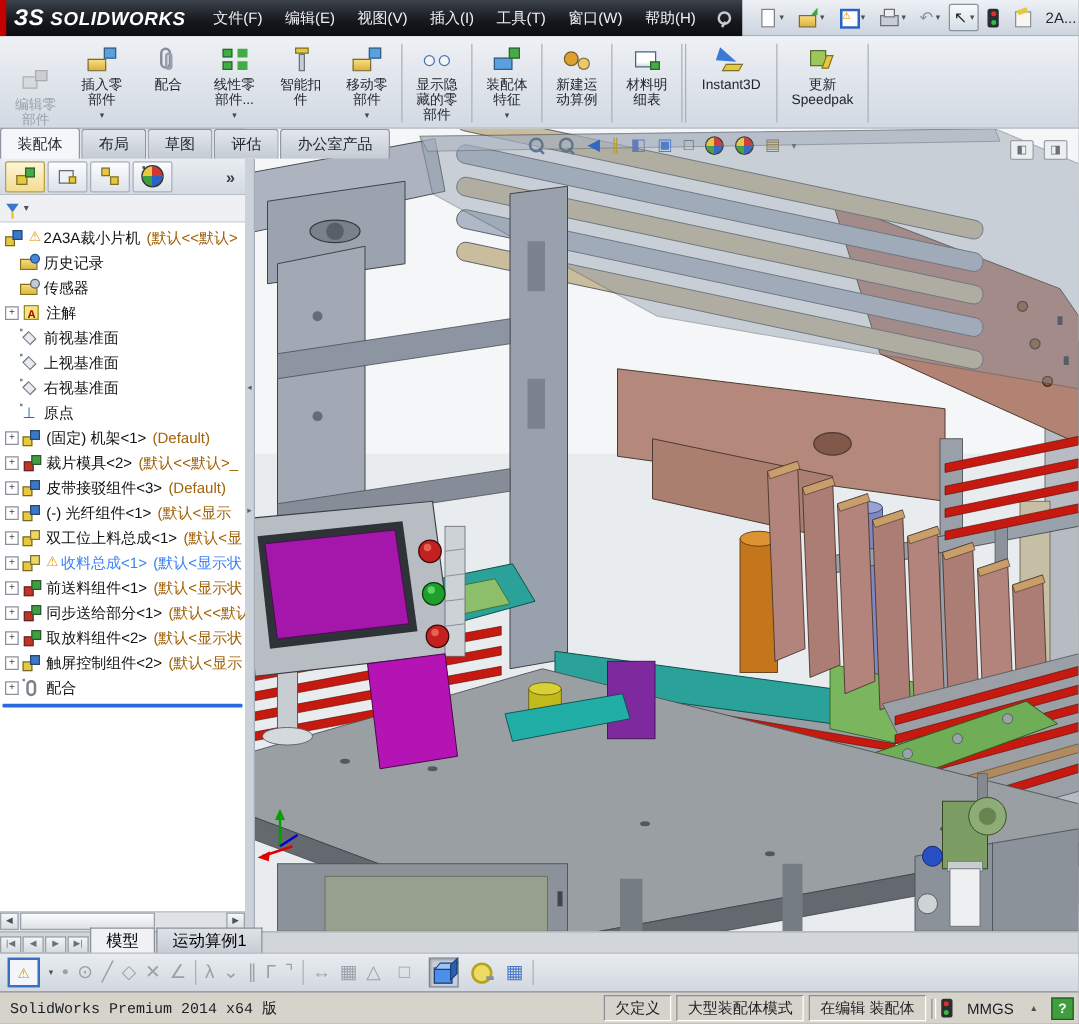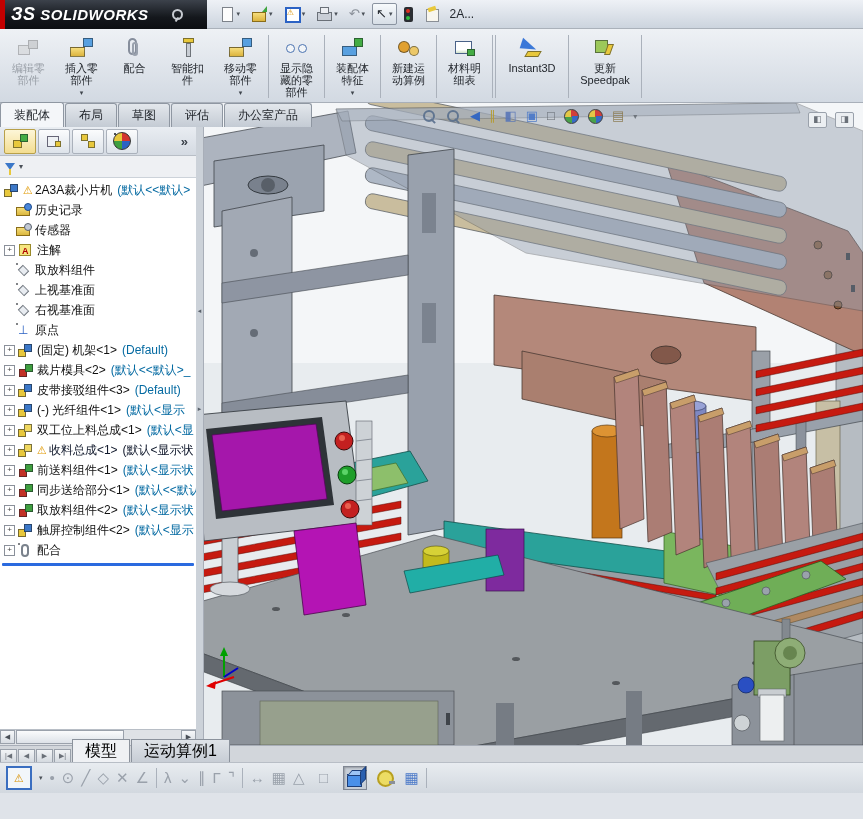--- a/index.html
+++ b/index.html
@@ -1,20 +1,20 @@
 <!DOCTYPE html>
 <html><head>
 <meta charset="utf-8">
 <style>
   html,body{margin:0;padding:0;background:#9aa0a6;}
   #app{position:relative;width:863px;height:819px;background:#dfe3e9;outline:1px solid #666c74;
        font-family:"Liberation Sans","DejaVu Sans",sans-serif;overflow:hidden;-webkit-user-select:none;user-select:none;}
   
   .titlebar{position:absolute;left:0;top:0;width:863px;height:29px;display:flex;align-items:stretch;}
-  .tb-left{display:flex;align-items:center;background:linear-gradient(#3c424b,#14171c 60%,#0c0e12);flex:0 0 auto;padding-right:18px;}
+  .tb-left{display:flex;align-items:center;background:linear-gradient(#3c424b,#14171c 60%,#0c0e12);flex:0 0 auto;padding-right:3px;}
   .redstripe{width:5px;height:29px;background:#c40000;flex:none;}
   .brand{color:#fff;font-size:15px;font-weight:bold;font-style:italic;margin:0 14px 0 6px;white-space:nowrap;letter-spacing:.5px;}
   .brand .mk{font-size:18px;}
   .menus{display:flex;gap:2px;}
   .menu{color:#eef1f5;font-size:12px;padding:0 8px;line-height:29px;cursor:default;}
   .pin{width:14px;height:14px;position:relative;margin:0 6px;}
   .pin::before{content:"";position:absolute;left:3px;top:1px;width:7px;height:7px;border:2px solid #c8ccd2;border-radius:50%;}
   .pin::after{content:"";position:absolute;left:7px;top:9px;width:2px;height:5px;background:#c8ccd2;transform:rotate(35deg);}
   .qat{flex:1;background:linear-gradient(#eef1f6,#ccd4de);display:flex;align-items:center;gap:3px;padding:0 8px;border-bottom:1px solid #aab1ba;}
   .qbtn{display:flex;align-items:center;gap:2px;padding:2px 3px;border:1px solid transparent;border-radius:2px;}
@@ -36,21 +36,21 @@
   .qi-note::before{content:"";position:absolute;left:2px;top:3px;width:11px;height:11px;background:#f8f6ee;border:1px solid #8a8f96;}
   .qi-note::after{content:"";position:absolute;left:4px;top:1px;width:8px;height:4px;background:#e8c83c;transform:rotate(-18deg);}
   .qdoc{font-size:12px;color:#23282e;padding:0 3px;}
   
   .ribbon{position:absolute;left:0;top:29px;width:863px;height:74px;background:linear-gradient(#eef1f5,#d2d9e2);
           border-bottom:1px solid #a8afb9;display:flex;align-items:stretch;padding:2px 2px 0 2px;box-sizing:border-box;}
   .vsep{width:1px;background:#aab1bb;margin:4px 1px;flex:none;}
   .rbtn{flex:none;width:53px;display:flex;flex-direction:column;align-items:center;justify-content:flex-start;
         padding-top:5px;font-size:11px;line-height:12px;text-align:center;color:#23272d;white-space:pre-line;border-radius:2px;}
   .rbtn.wide{width:70px;}
-  .rbtn.dis{color:#9aa0a8;}
+  .rbtn.dis{color:#9aa0a8;justify-content:flex-end;}
   .rbtn.dis .ri{opacity:.45;filter:grayscale(.9);}
   .rcaret{font-size:7px;color:#3f454d;margin-top:1px;}
   .ri{width:26px;height:24px;position:relative;margin-bottom:2px;flex:none;}
   .ri::before,.ri::after{content:"";position:absolute;border:1px solid rgba(20,25,30,.5);box-sizing:border-box;}
   .ri-edit::before{left:2px;top:9px;width:12px;height:10px;background:#c9ced6;}
   .ri-edit::after{left:12px;top:4px;width:10px;height:9px;background:#aab2bd;}
   .ri-insert::before{left:1px;top:11px;width:15px;height:10px;background:linear-gradient(#f6dd7c,#dcb43e);}
   .ri-insert::after{left:14px;top:2px;width:10px;height:9px;background:#58a0e0;}
   .ri-mate::before{left:6px;top:2px;width:9px;height:17px;border:2px solid #868e9c;border-radius:5px;background:transparent;}
   .ri-mate::after{left:10px;top:6px;width:6px;height:14px;border:2px solid #99a1ad;border-radius:4px;background:transparent;}
@@ -120,22 +120,22 @@
   .t-folder::before{left:0;top:4px;width:14px;height:9px;background:linear-gradient(#f4dc7a,#dcb83e);border-color:#8a6d1a;}
   .t-hist::after{right:-1px;top:0;width:8px;height:8px;border-radius:50%;background:#4a86d8;border-color:#1c4a8c;}
   .t-sens::after{right:-1px;top:0;width:8px;height:8px;border-radius:50%;background:#c2c9d4;border-color:#5a626e;}
   .t-note::before{left:1px;top:1px;width:12px;height:12px;background:#f6e680;border-color:#9a8a2a;}
   .t-note::after{content:"A";left:4px;top:2px;font:bold 9px/12px "Liberation Sans",sans-serif;color:#b00000;border:none;}
   .t-plane::before{left:3px;top:3px;width:9px;height:9px;background:rgba(190,200,215,.35);border-color:#70767e;transform:rotate(45deg) scaleY(.8);}
   .t-origin::before{content:"⊥";left:2px;top:0;font-size:12px;color:#2b62c4;border:none;}
   .t-mates::before{left:3px;top:1px;width:8px;height:13px;border:2px solid #7a828c;border-radius:4px;background:transparent;}
   .warn{flex:none;font-size:11px;color:#e09800;margin-right:2px;line-height:14px;}
   .tlabel{margin-right:5px;text-align:right;}
-  .trow.selected .tlabel,.trow.selected .tsuffix{color:#0f172a;}
-  .tsuffix{color:#0369a1;}
+  .trow.selected .tlabel,.trow.selected .tsuffix{color:#3b82f6;}
+  .tsuffix{color:#a16207;}
   .rollback{height:3px;background:#2a6adf;margin:3px 2px 0 2px;border-radius:1px;}
   .hscroll{height:15px;background:#dfe2e6;border-top:1px solid #b8bec6;position:relative;flex:none;}
   .harrow{position:absolute;top:0;width:15px;height:14px;background:linear-gradient(#f5f7f9,#d8dde3);border:1px solid #9aa1ab;
           box-sizing:border-box;font-size:7px;line-height:12px;text-align:center;color:#4a5058;}
   .harrow.left{left:0;} .harrow.right{right:0;}
   .hthumb{position:absolute;left:16px;top:0;width:108px;height:14px;background:linear-gradient(#fafbfc,#dde2e8);border:1px solid #9aa1ab;box-sizing:border-box;}
   .splitter{position:absolute;left:196px;top:127px;width:8px;height:618px;background:#ccd2d9;border-right:1px solid #a8aeb8;z-index:4;
             display:flex;flex-direction:column;align-items:center;justify-content:flex-start;gap:90px;padding-top:180px;box-sizing:border-box;}
   .grip{font-size:7px;color:#5a616b;line-height:8px;}
   
@@ -146,21 +146,21 @@
   .mag{width:15px;height:15px;position:relative;}
   .mag::before{content:"";position:absolute;left:1px;top:1px;width:8px;height:8px;border:2px solid #5a708e;border-radius:50%;}
   .mag::after{content:"";position:absolute;left:10px;top:9px;width:2px;height:6px;background:#5a708e;transform:rotate(-45deg);}
   .ball{width:13px;height:13px;border-radius:50%;border:1px solid #333;background:conic-gradient(#d33530 0 90deg,#2b62c4 0 180deg,#3f9f3f 0 270deg,#e8c83c 0);}
   .hudcaret{font-size:8px;color:#6a7078;}
   
   .btabs{position:absolute;left:0;top:745px;width:863px;height:17px;background:#d2d6db;border-top:1px solid #a8aeb8;
          display:flex;align-items:flex-end;z-index:5;}
   .navbtn{width:17px;height:14px;background:linear-gradient(#f2f4f6,#d5dae0);border:1px solid #9aa1ab;box-sizing:border-box;
           font-size:7px;line-height:12px;text-align:center;color:#6a7078;margin-right:1px;}
-  .btab{font-size:16px;padding:1px 12px;border:1px solid #8b929c;border-bottom:none;background:linear-gradient(#dfe3e8,#c6ccd4);margin-right:1px;white-space:nowrap;}
+  .btab{font-size:13px;padding:1px 12px;border:1px solid #8b929c;border-bottom:none;background:linear-gradient(#dfe3e8,#c6ccd4);margin-right:1px;white-space:nowrap;}
   .btab.active{background:#eff1f4;}
   
   .btoolbar{position:absolute;left:0;top:762px;width:863px;height:31px;background:linear-gradient(#e8ecf0,#d2d8df);
             border-top:1px solid #b8bec6;display:flex;align-items:center;padding:0 6px;gap:7px;box-sizing:border-box;z-index:5;}
   .bt-first{width:22px;height:20px;border:2px solid #3a6ec0;background:#f2f6fa;display:flex;align-items:center;justify-content:center;font-size:11px;color:#d89000;}
   .btg{font-size:15px;color:#9aa1ab;line-height:20px;}
   .btsep{width:1px;height:20px;background:#aab1bb;}
   .btbox{width:22px;height:22px;display:flex;align-items:center;justify-content:center;border:1px solid transparent;}
   .btbox.pressed{border-color:#7f8692;background:#c8cfd8;box-shadow:inset 1px 1px 2px rgba(0,0,0,.25);}
   .cube3d{width:13px;height:11px;background:#4a90e8;position:relative;margin-top:4px;border:1px solid #1c3e78;}
@@ -181,20 +181,29 @@
 </style>
 </head>
 <body>
 
 <div id="app">
 
   <div class="titlebar">
     <div class="tb-left">
       <div class="redstripe"></div>
       <div class="brand"><span class="mk">ЗS</span> <span>SOLIDWORKS</span></div>
+      <div class="menus">
+        <span class="menu">文件(F)</span>
+        <span class="menu">编辑(E)</span>
+        <span class="menu">视图(V)</span>
+        <span class="menu">插入(I)</span>
+        <span class="menu">工具(T)</span>
+        <span class="menu">窗口(W)</span>
+        <span class="menu">帮助(H)</span>
+      </div>
       <span class="pin"></span>
     </div>
     <div class="qat">
       <span class="qbtn">
           <span class="qi qi-new"></span>
           <span class="qcaret">▾</span>
         </span>
       <span class="qbtn">
           <span class="qi qi-open"></span>
           <span class="qcaret">▾</span>
@@ -225,20 +234,22 @@
 
     </div>
   </div>
 
   <div class="ribbon">
     <div class="rbtn dis"><span class="ri ri-edit"></span><span>编辑零
 部件</span></div>
     <div class="rbtn"><span class="ri ri-insert"></span><span>插入零
 部件</span><span class="rcaret">▾</span></div>
     <div class="rbtn"><span class="ri ri-mate"></span><span>配合</span></div>
+    <div class="rbtn"><span class="ri ri-linear"></span><span>线性零
+部件...</span><span class="rcaret">▾</span></div>
     <div class="rbtn"><span class="ri ri-smart"></span><span>智能扣
 件</span></div>
     <div class="rbtn"><span class="ri ri-insert"></span><span>移动零
 部件</span><span class="rcaret">▾</span></div>
     <div class="vsep"></div>
     <div class="rbtn"><span class="ri ri-showhid"></span><span>显示隐
 藏的零
 部件</span></div>
     <div class="vsep"></div>
     <div class="rbtn"><span class="ri ri-asmfeat"></span><span>装配体
@@ -551,21 +562,21 @@
         <span class="tlabel">传感器</span>
       </div>
       <div class="trow">
         <span class="exp">+</span>
         <span class="tico t-note"></span>
         <span class="tlabel">注解</span>
       </div>
       <div class="trow">
         <span class="noexp"></span>
           <span class="tico t-plane"></span>
-        <span class="tlabel">取放料组件</span>
+        <span class="tlabel">前视基准面</span>
       </div>
       <div class="trow">
         <span class="noexp"></span>
           <span class="tico t-plane"></span>
         <span class="tlabel">上视基准面</span>
       </div>
       <div class="trow">
         <span class="noexp"></span>
           <span class="tico t-plane"></span>
         <span class="tlabel">右视基准面</span>
@@ -688,14 +699,27 @@
     <span class="btbox pressed">
         <span class="cube3d"></span>
       </span>
     <span class="btbox">
         <span class="tape"></span>
       </span>
     <span class="btg blue">▦</span>
     <span class="btsep"></span>
   </div>
 
+  <div class="statusbar">
+    <span class="sb-left">SolidWorks Premium 2014 x64 版</span>
+    <span class="sb-box">欠定义</span>
+    <span class="sb-box">大型装配体模式</span>
+    <span class="sb-box">在编辑 装配体</span>
+    <span class="sb-sep"></span>
+    <span class="tlight"></span>
+    <span class="sb-units">
+      <span>MMGS</span>
+      <span class="sb-caret">▴</span>
+    </span>
+    <span class="sb-help">?</span>
+  </div>
 
 </div>
 
 </body></html>

